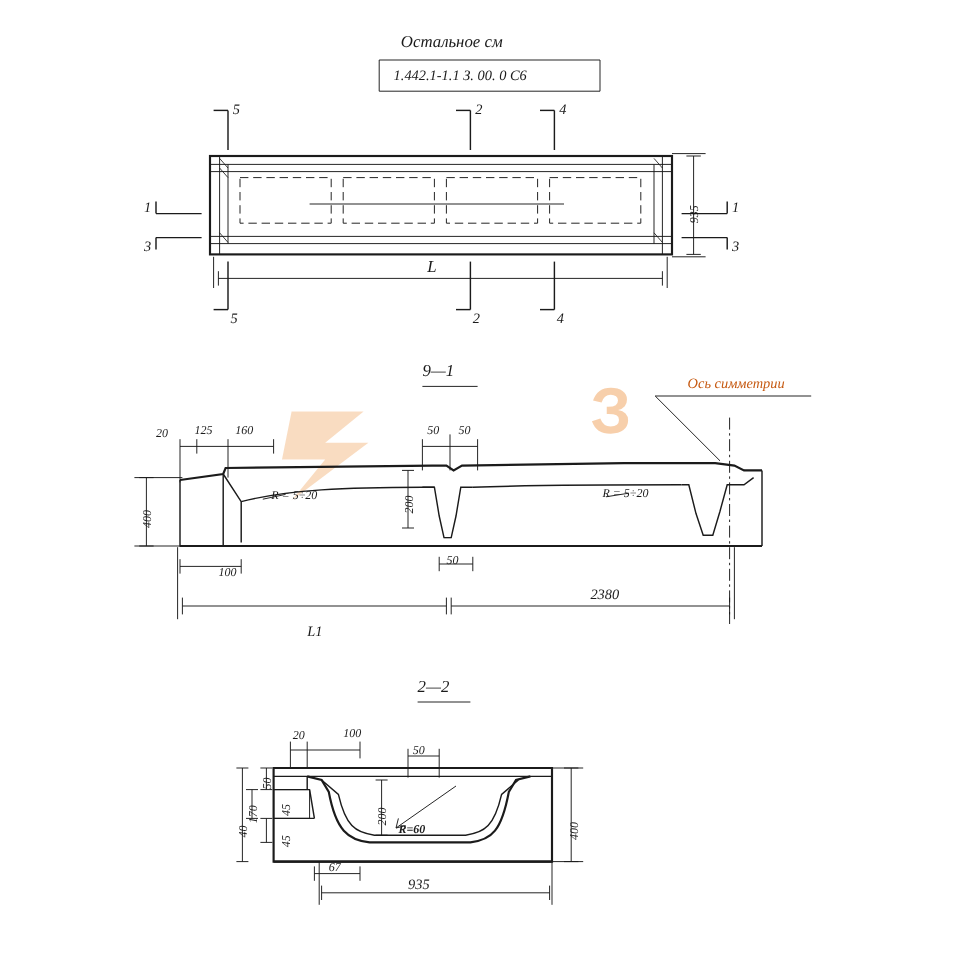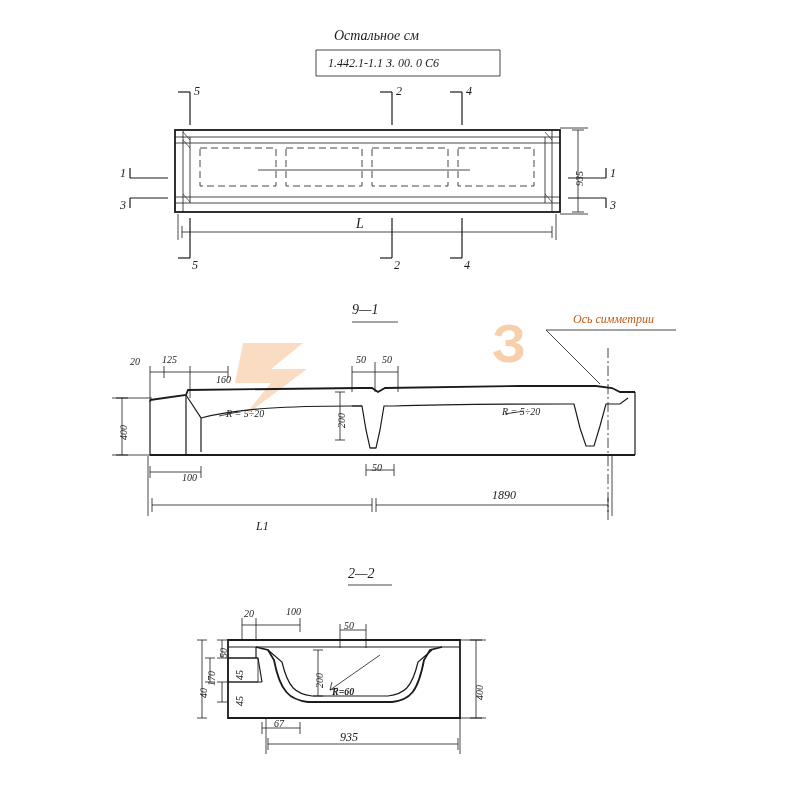--- a/index.html
+++ b/index.html
@@ -282,36 +282,36 @@
   <div class="lbl it md" style="left:610px;top:198px;">3</div>
 
   <div class="lbl it lg" style="left:356px;top:216px;">L</div>
   <div class="lbl it sm vert" style="left:574px;top:186px;transform:rotate(-90deg);">935</div>
 
   <div class="lbl it lg" style="left:352px;top:302px;">9—1</div>
   <div class="lbl it md" style="left:552px;top:312px;color:#c65a12;margin-left:21px;">Ось симметрии</div>
 
   <div class="lbl it sm" style="left:130px;top:356px;">20</div>
   <div class="lbl it sm" style="left:162px;top:354px;">125</div>
-  <div class="lbl it sm" style="left:196px;top:374px;margin-left:20px;">160</div>
+  <div class="lbl it sm" style="left:196px;top:354px;">160</div>
 
   <div class="lbl it sm" style="left:356px;top:354px;">50</div>
   <div class="lbl it sm" style="left:382px;top:354px;">50</div>
 
   <div class="lbl it sm" style="left:226px;top:408px;">R = 5÷20</div>
   <div class="lbl it sm" style="left:502px;top:406px;">R = 5÷20</div>
 
   <div class="lbl it sm vert" style="left:118px;top:440px;transform:rotate(-90deg);">400</div>
   <div class="lbl it sm vert" style="left:336px;top:428px;transform:rotate(-90deg);">200</div>
 
   <div class="lbl it sm" style="left:182px;top:472px;">100</div>
   <div class="lbl it sm" style="left:372px;top:462px;">50</div>
 
   <div class="lbl it md" style="left:256px;top:488px;margin-top:31px;">L1</div>
-  <div class="lbl it md" style="left:492px;top:488px;">1890</div>
+  <div class="lbl it md" style="left:492px;top:488px;">2380</div>
 
   <div class="lbl it lg" style="left:348px;top:566px;">2—2</div>
 
   <div class="lbl it sm" style="left:244px;top:608px;">20</div>
   <div class="lbl it sm" style="left:286px;top:606px;">100</div>
   <div class="lbl it sm" style="left:344px;top:620px;">50</div>
 
   <div class="lbl it sm vert" style="left:314px;top:688px;transform:rotate(-90deg);">200</div>
   <div class="lbl it sm" style="left:332px;top:686px;font-weight:bold;">R=60</div>
 

